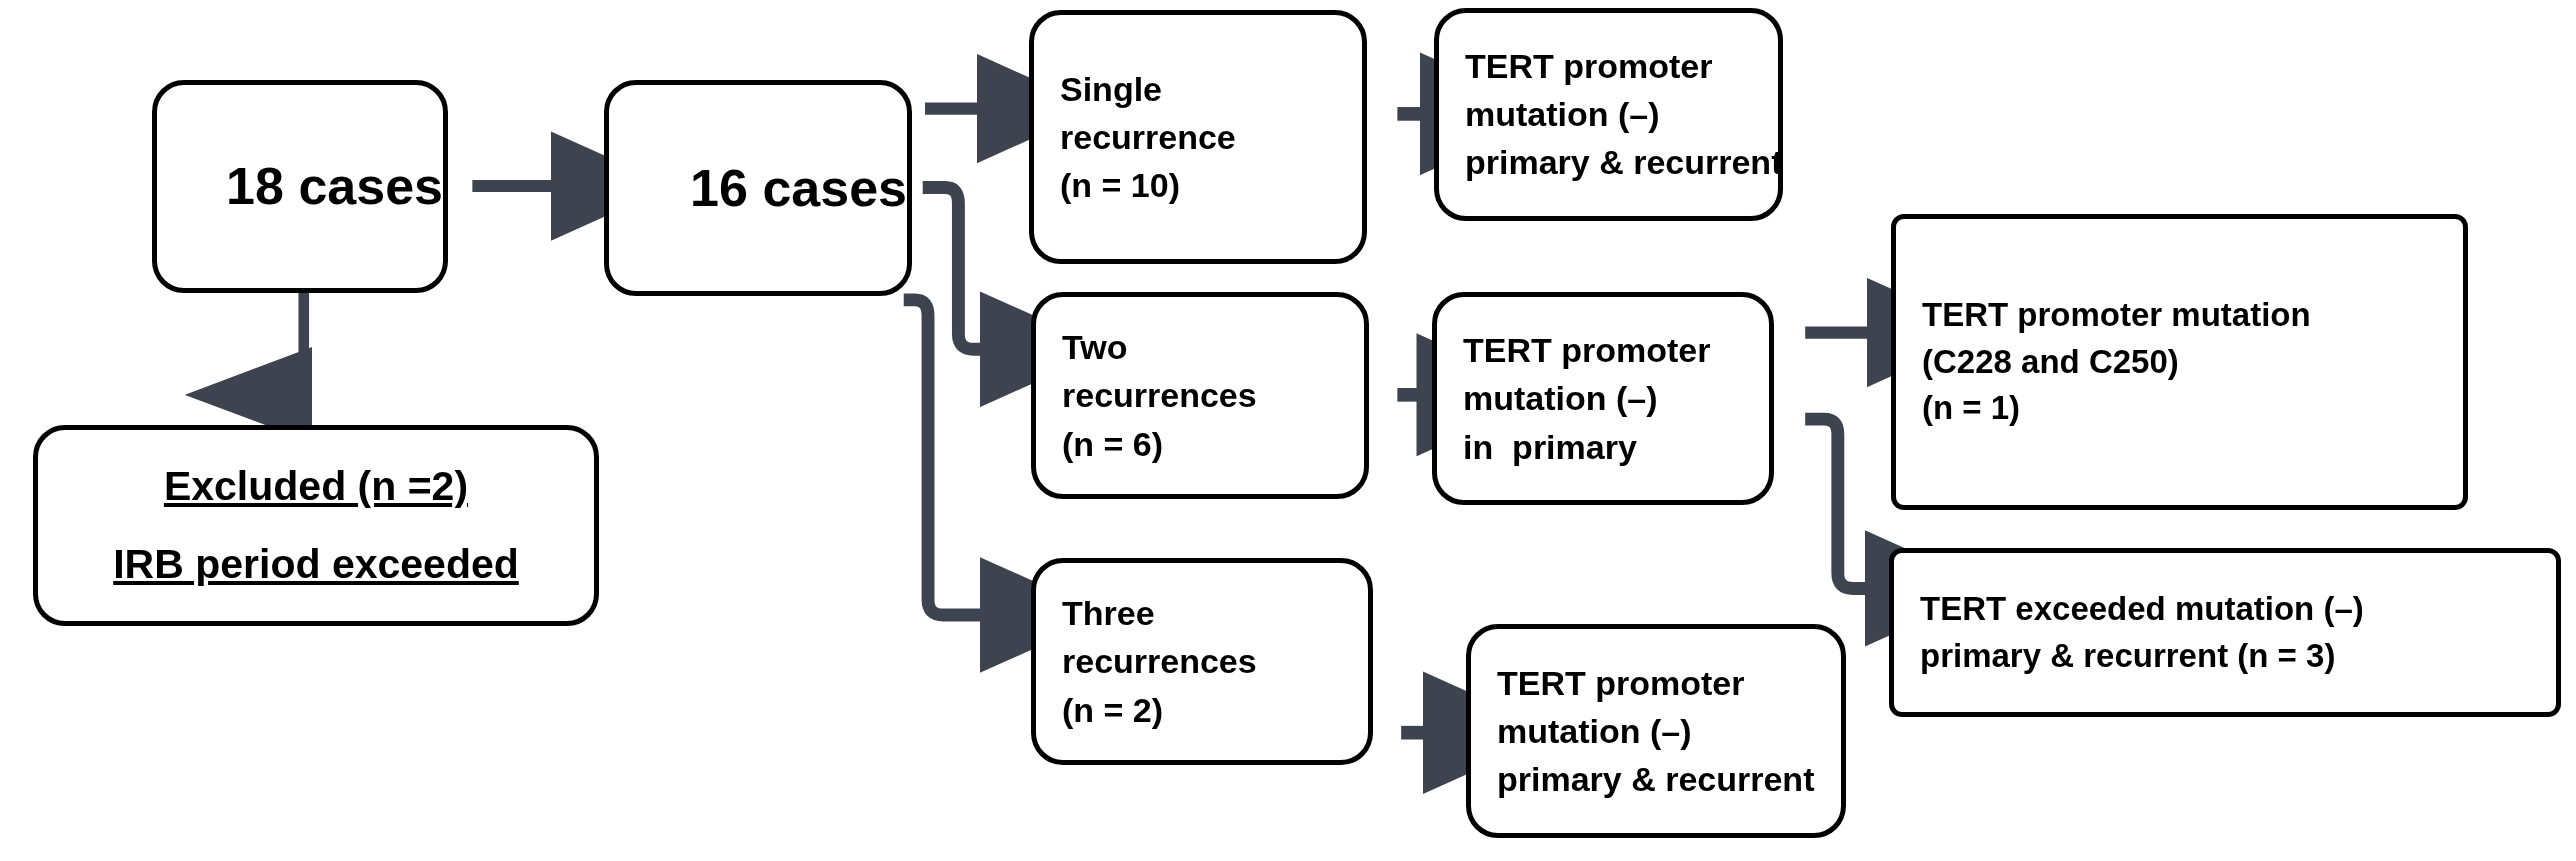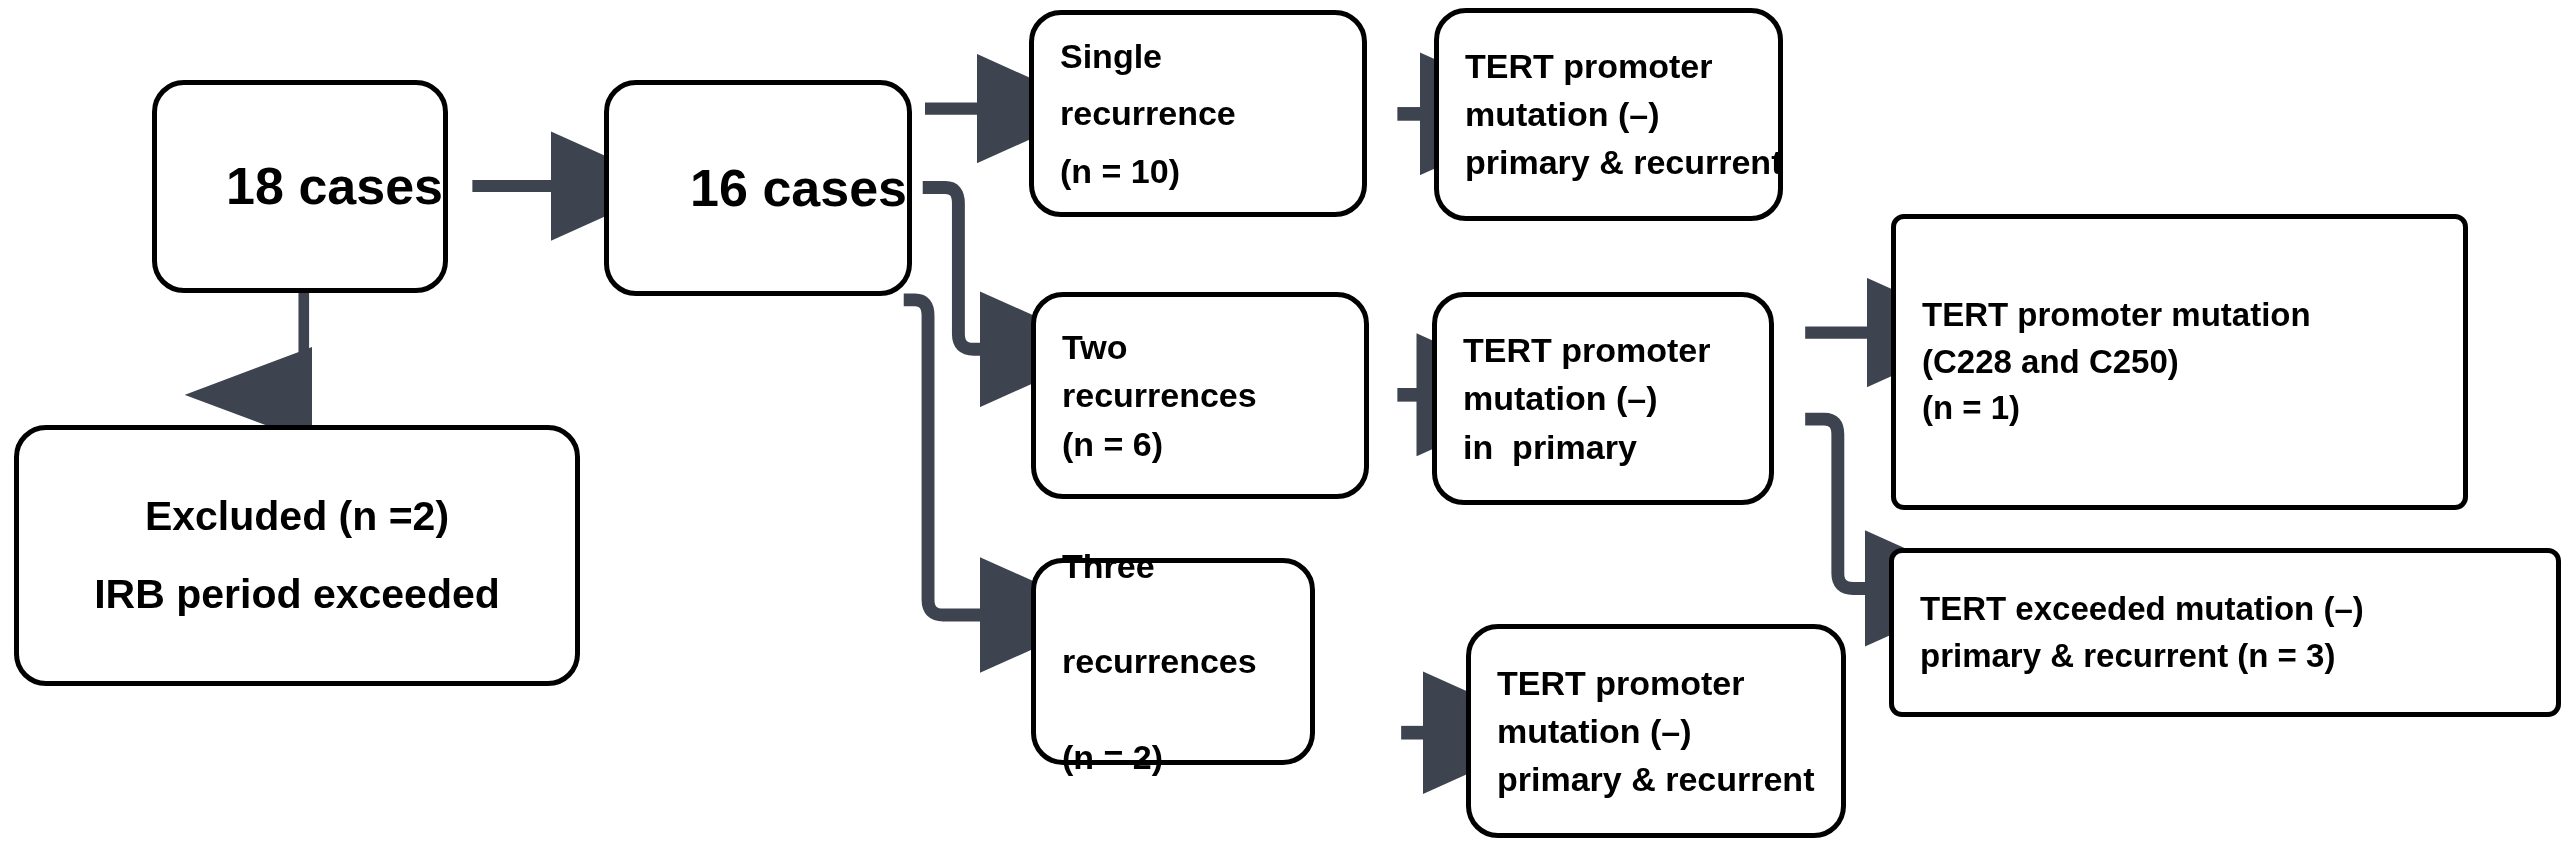--- a/index.html
+++ b/index.html
@@ -119,30 +119,30 @@
 
     <g>
       <path d="M 2377,552 L 2402,552 Q 2420,552 2420,572 L 2420,755 Q 2420,775 2440,775 L 2466,775" stroke="#3d4450" stroke-width="17" fill="none" stroke-linecap="butt" marker-end="url(#ah)"></path>
     </g>
   </svg>
 
   <div class="node big" style="left:152px; top:80px; width:296px; height:213px;">
     <span class="line">18 cases</span>
   </div>
 
-  <div class="node centerstack" style="left:14px; top:425px; width:566px; height:261px;">
+  <div class="node centerstack" style="left:33px; top:425px; width:566px; height:201px;text-decoration:underline;">
     <span class="line" style="align-self:center;">Excluded (n =2)</span>
     <span class="line" style="align-self:center;">IRB period exceeded</span>
   </div>
 
   <div class="node big" style="left:604px; top:80px; width:308px; height:216px;">
     <span class="line">16 cases</span>
   </div>
 
-  <div class="node stack" style="left:1029px; top:10px; width:338px; height:207px;gap:9px;">
+  <div class="node stack" style="left:1029px; top:10px; width:338px; height:254px;">
     <span class="line">Single</span>
     <span class="line">recurrence</span>
     <span class="line">(n = 10)</span>
   </div>
 
   <div class="node stack" style="left:1434px; top:7.6px; width:349px; height:213px;">
     <span class="line">TERT promoter</span>
     <span class="line">mutation (–)</span>
     <span class="line">primary &amp; recurrent</span>
   </div>
@@ -152,21 +152,21 @@
     <span class="line">recurrences</span>
     <span class="line">(n = 6)</span>
   </div>
 
   <div class="node stack" style="left:1432px; top:292px; width:342px; height:213px;">
     <span class="line">TERT promoter</span>
     <span class="line">mutation (–)</span>
     <span class="line">in  primary</span>
   </div>
 
-  <div class="node stack" style="left:1031px; top:558px; width:284px; height:207px;gap:47px;">
+  <div class="node stack" style="left:1031px; top:558px; width:342px; height:207px;">
     <span class="line">Three</span>
     <span class="line">recurrences</span>
     <span class="line">(n = 2)</span>
   </div>
 
   <div class="node stack" style="left:1466px; top:624px; width:380px; height:214px;">
     <span class="line">TERT promoter</span>
     <span class="line">mutation (–)</span>
     <span class="line">primary &amp; recurrent</span>
   </div>

